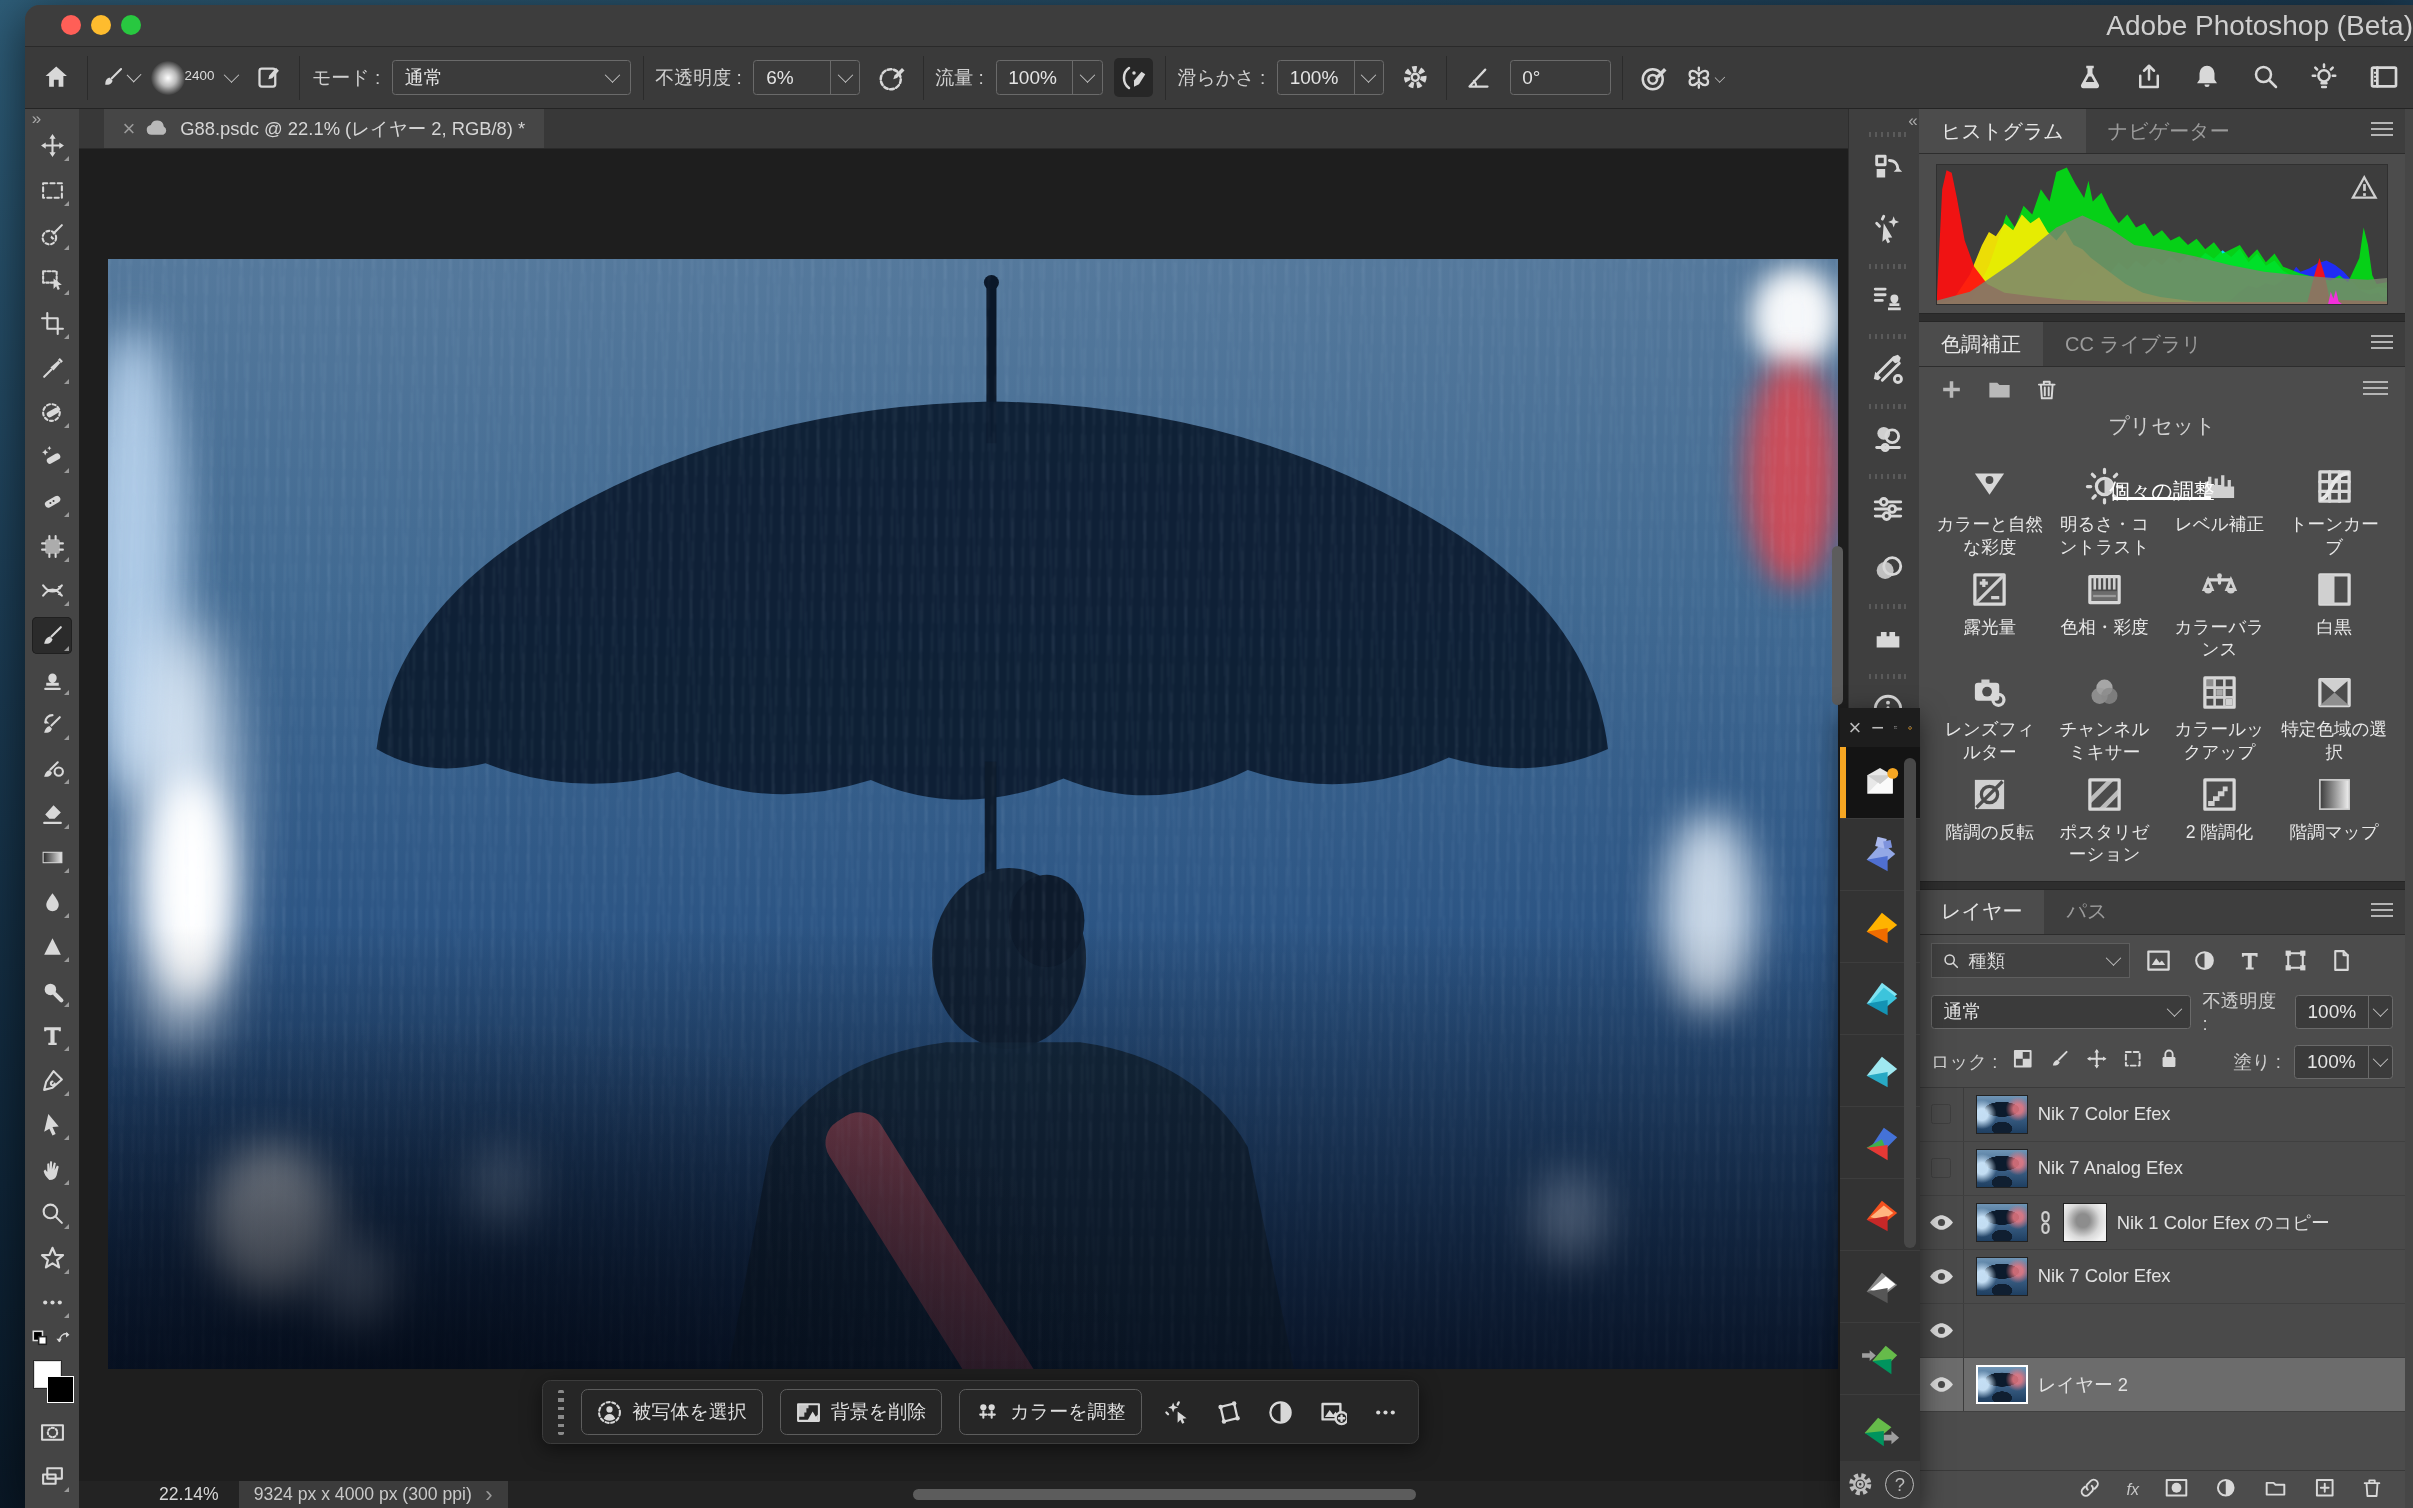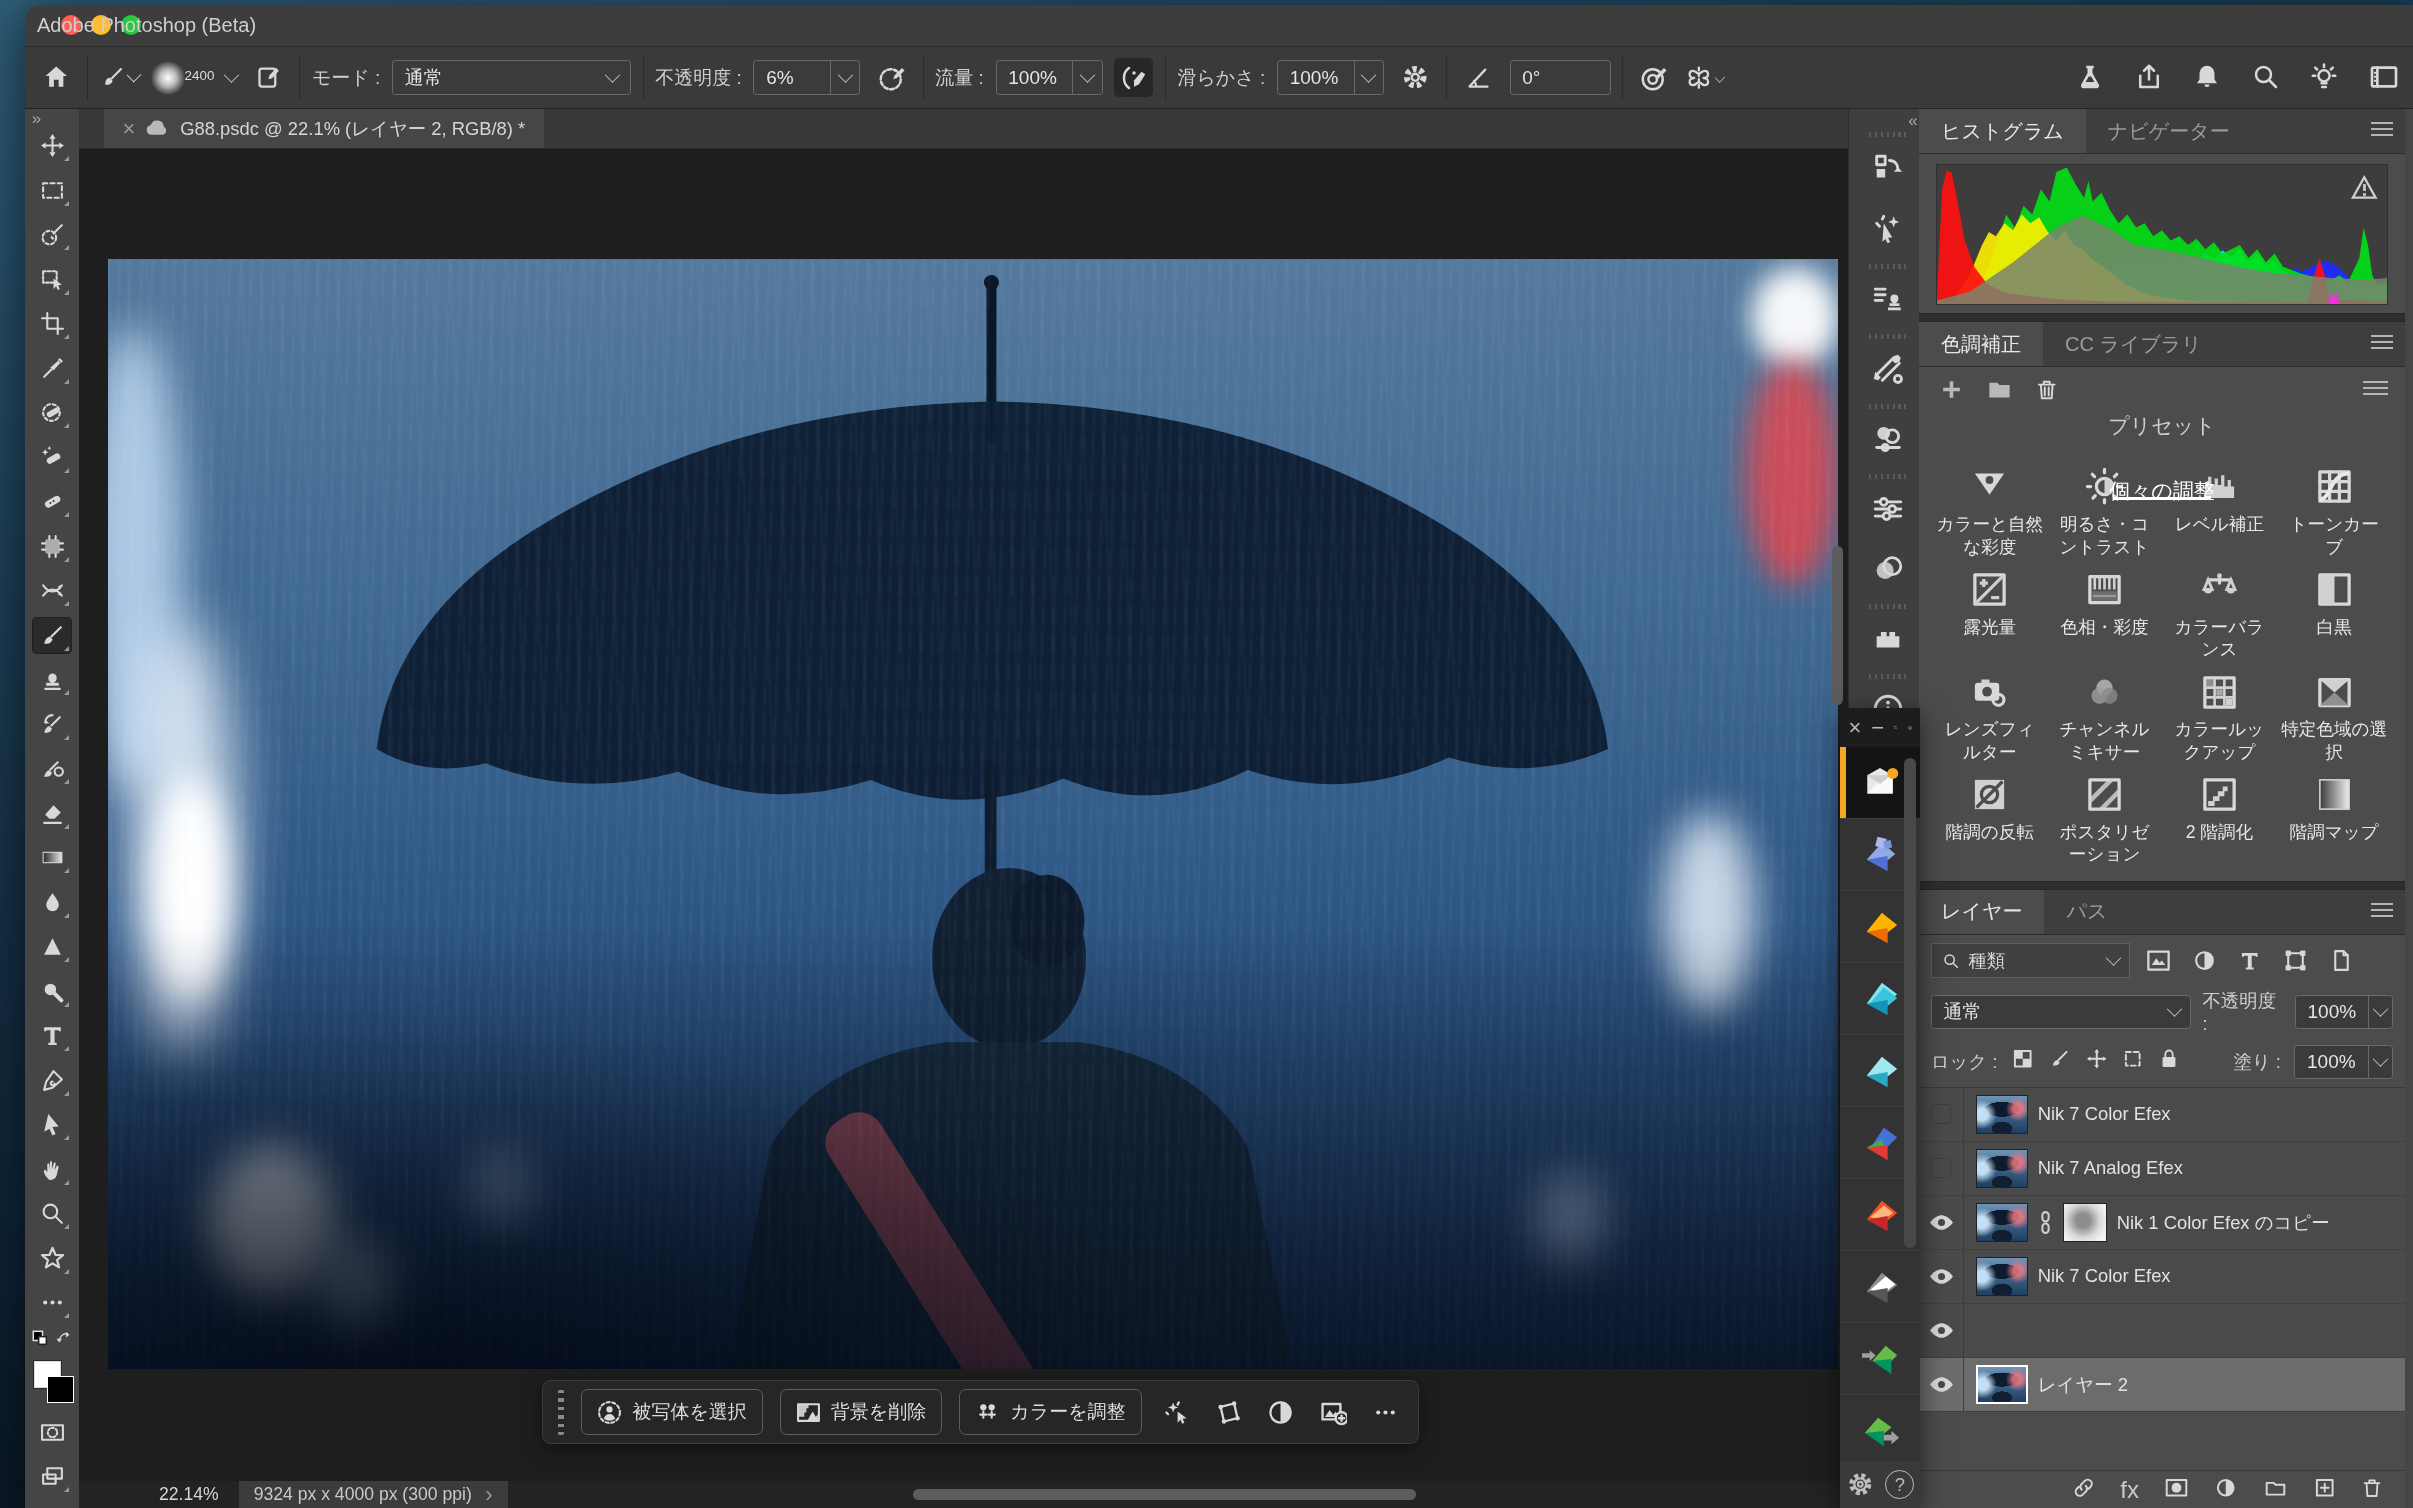--- a/index.html
+++ b/index.html
@@ -4,21 +4,21 @@
 <style>
   html,body{margin:0;padding:0;background:#000;}
   .screen{position:relative;width:2413px;height:1508px;overflow:hidden;
     font-family:"Liberation Sans","DejaVu Sans",sans-serif;
     background:linear-gradient(165deg,#2e5d78 0%,#1c3d55 28%,#0f2538 55%,#060f1a 80%,#000 100%);}
   .window{position:absolute;left:25px;top:5px;right:0;bottom:0;background:#464646;
     border-radius:15px 0 0 0;overflow:hidden;box-shadow:0 8.4px 50px rgba(0,0,0,.6);}
   
   .titlebar{position:absolute;left:0;top:0;right:0;height:41px;background:#3d3d3d;border-bottom:0.8px solid #2a2a2a;}
   .tl{position:absolute;top:10px;width:20px;height:20px;border-radius:50%;}
-  .title-text{position:absolute;left:0;right:0;top:0;height:41px;line-height:41px;text-align:left;color:#cfcfcf;font-size:20px;padding-left:12px;}
+  .title-text{position:absolute;left:0;right:0;top:0;height:41px;line-height:41px;text-align:right;color:#cfcfcf;font-size:28px;padding-left:12px;}
   
   .optionsbar{position:absolute;left:0;top:42px;right:0;height:62px;background:#3a3a3a;border-bottom:0.8px solid #242424;display:flex;align-items:center;gap:11.7px;padding-left:11.7px;box-sizing:border-box;}
   .osep{width:0.8px;height:44px;background:#2b2b2b;flex:0 0 auto;}
   .olabel{color:#cfcfcf;font-size:19px;white-space:nowrap;}
   .field{display:flex;align-items:center;background:#3b3b3b;border:0.8px solid #6a6a6a;border-radius:3.4px;height:35px;color:#e4e4e4;font-size:19px;box-sizing:border-box;}
   .field .val{padding:0 11.7px;flex:1;}
   .chevcell{width:28.5px;align-self:stretch;border-left:0.8px solid #6a6a6a;display:flex;align-items:center;justify-content:center;}
   .vchev{width:10px;height:10px;border-right:1.7px solid #c9c9c9;border-bottom:1.7px solid #c9c9c9;transform:rotate(45deg) translate(-1.7px,-1.7px);}
   .obtn{width:39px;height:39px;display:flex;align-items:center;justify-content:center;border-radius:5px;flex:0 0 auto;}
   .obtn.pressed{background:#272727;}
@@ -999,21 +999,21 @@
           <div class="lbody">
               <div class="lthumb mini-photo"></div>
               <span class="lname">レイヤー 2</span>
             </div>
         </div>
       </div>
       <div class="lbottom">
         <span><svg width="23.5" height="23.5" viewBox="0 0 24 24">
               <path class="st" d="M10 14a4 4 0 010-6l3-3a4 4 0 016 6l-2 2M14 10a4 4 0 010 6l-3 3a4 4 0 01-6-6l2-2"></path>
             </svg></span>
-        <span style="font-size:24px;color:#c9c9c9;">fx</span>
+        <span style="font-size:16px;font-style:italic;color:#c9c9c9;">fx</span>
         <span><svg width="25" height="23.5" viewBox="0 0 24 24">
               <rect class="st" x="2" y="4" width="20" height="16"></rect>
               <circle class="fl" cx="12" cy="12" r="5"></circle>
             </svg></span>
         <span><svg width="23.5" height="23.5" viewBox="0 0 24 24">
               <circle class="st" cx="12" cy="12" r="8"></circle>
               <path class="fl" d="M12 4a8 8 0 010 16z"></path>
             </svg></span>
         <span><svg width="25" height="23.5" viewBox="0 0 24 24">
               <path class="st" d="M3 7h7l2 2h9v10H3z"></path>

